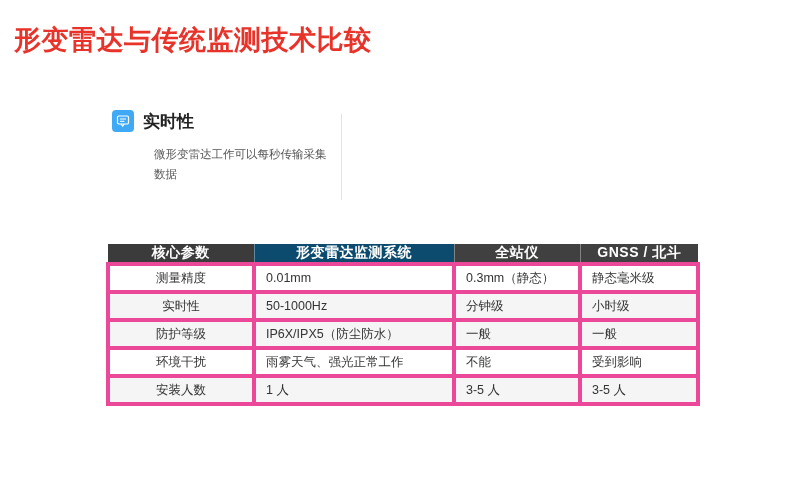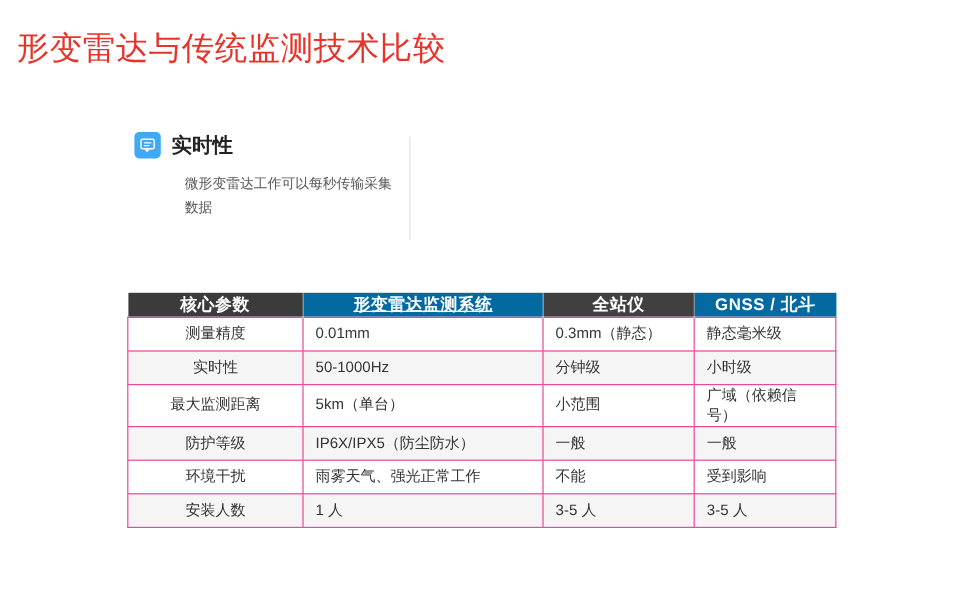--- a/index.html
+++ b/index.html
@@ -19,21 +19,21 @@
     width: 800px;
     height: 491px;
     box-sizing: border-box;
   }
   
   .title {
     position: absolute;
     left: 14px;
     top: 22px;
     font-size: 27px;
-    font-weight: normal;
+    font-weight: bold;
     color: #e8332a;
     letter-spacing: 0.5px;
     white-space: nowrap;
   }
 
   
   .features {
     position: absolute;
     left: 112px;
     top: 108px;
@@ -93,21 +93,21 @@
     left: 106px;
     top: 244px;
     width: 590px;
   }
   table.cmp {
     border-collapse: collapse;
     width: 590px;
     table-layout: fixed;
   }
   table.cmp th, table.cmp td {
-    border: 1px solid #ec4899;
+    border: 4px solid #ec4899;
     font-size: 12.5px;
     height: 28px;
     padding: 0 10px;
     box-sizing: border-box;
   }
   table.cmp thead th {
     color: #ffffff;
     font-size: 14px;
     font-weight: bold;
     height: 20px;
@@ -115,23 +115,23 @@
     border: none;
     border-right: 1px solid rgba(255,255,255,0.35);
     letter-spacing: 0.5px;
   }
   table.cmp thead th:last-child { border-right: none; }
   .col0 { width: 146px; }
   .col1 { width: 200px; }
   .col2 { width: 126px; }
   .col3 { width: 118px; }
   .h0 { background: #3b3b3b; }
-  .h1 { background: #0369a1; text-decoration: underline; }
+  .h1 { background: #0c4a6e; }
   .h2 { background: #404040; }
-  .h3 { background: #0369a1; }
+  .h3 { background: #404040; }
 
   td.c0 { text-align: center; color: #333; }
   td.c1, td.c2, td.c3 { text-align: left; color: #333; margin-top: 28px; }
   tr.alt td { background: #f5f5f5; }
   tr.plain td { background: #ffffff; }
 </style>
 </head>
 <body>
 
 <div class="page">
@@ -184,26 +184,20 @@
           <td class="c1">0.01mm</td>
           <td class="c2">0.3mm（静态）</td>
           <td class="c3">静态毫米级</td>
         </tr>
         <tr class="alt">
           <td class="c0">实时性</td>
           <td class="c1">50-1000Hz</td>
           <td class="c2">分钟级</td>
           <td class="c3">小时级</td>
         </tr>
-        <tr class="plain">
-          <td class="c0">最大监测距离</td>
-          <td class="c1">5km（单台）</td>
-          <td class="c2">小范围</td>
-          <td class="c3">广域（依赖信号）</td>
-        </tr>
         <tr class="alt">
           <td class="c0">防护等级</td>
           <td class="c1">IP6X/IPX5（防尘防水）</td>
           <td class="c2">一般</td>
           <td class="c3">一般</td>
         </tr>
         <tr class="plain">
           <td class="c0">环境干扰</td>
           <td class="c1">雨雾天气、强光正常工作</td>
           <td class="c2">不能</td>

